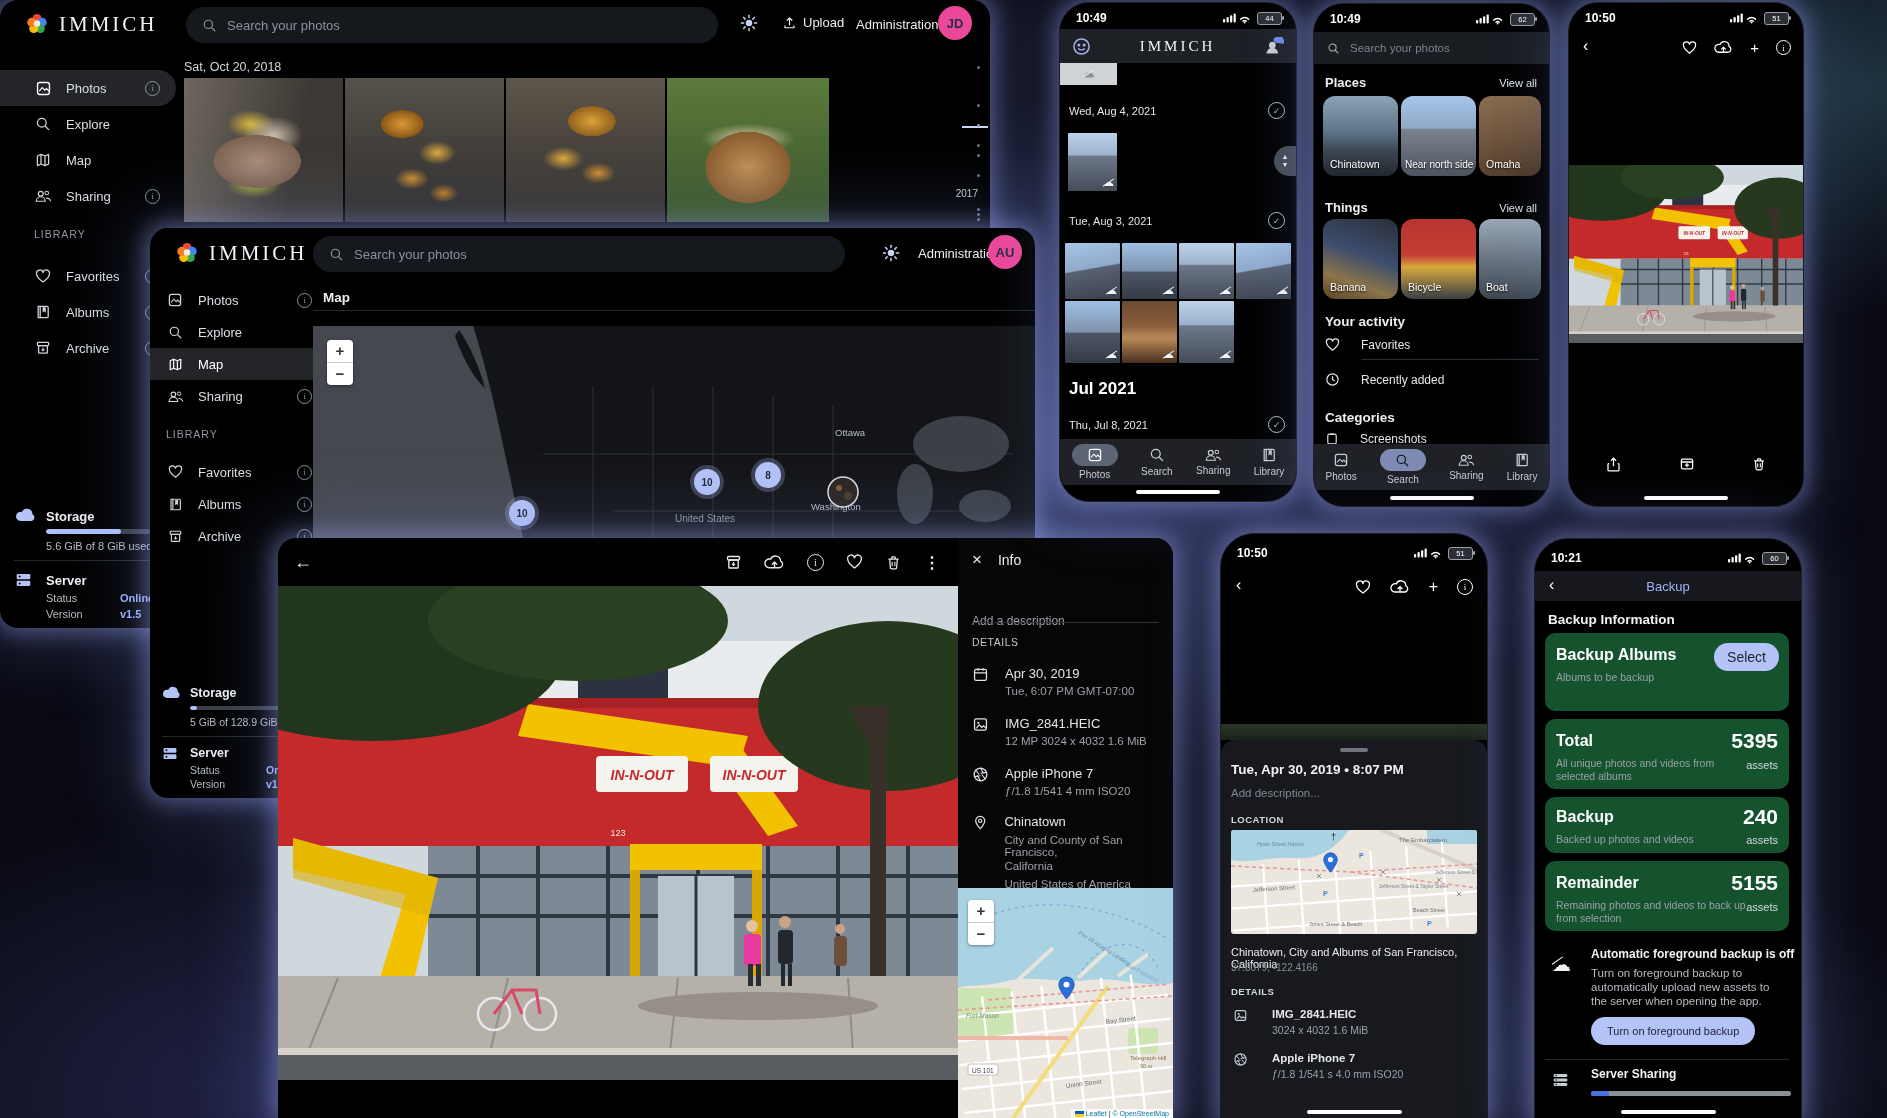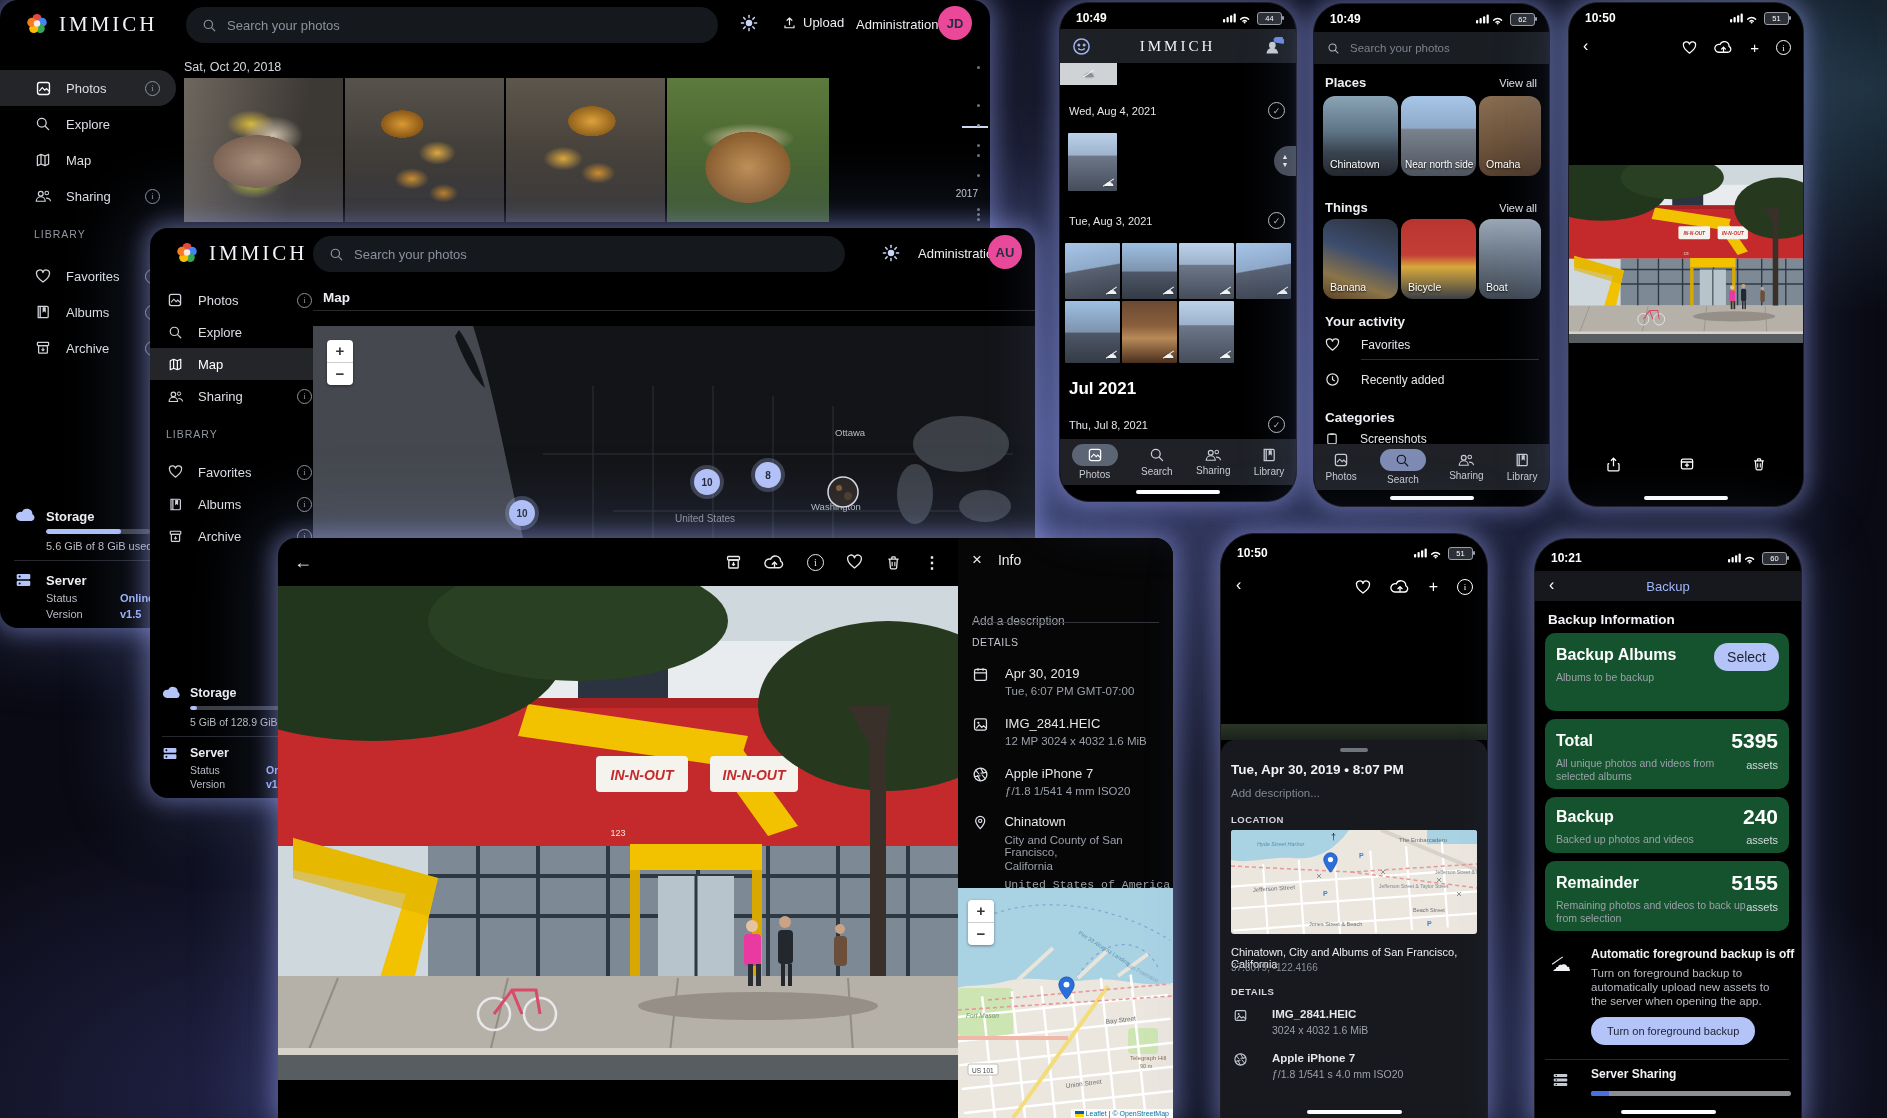--- a/index.html
+++ b/index.html
@@ -591,21 +591,21 @@
           </div>
       </div>
       <div class="ditem" style="left:14px;top:276px;">
         <svg width="17" height="17" style="color:#dfe2e8">
             <use href="#pin"></use>
           </svg>
         <div>
             <div class="dt">Chinatown</div>
           <div class="ds" style="margin-top:5px;">City and County of San Francisco,</div>
           <div class="ds" style="margin-top:2px;">California</div>
-          <div class="ds" style="margin-top:6px;font-family:Liberation Mono, monospace;">United States of America</div>
+          <div class="ds" style="margin-top:6px;">United States of America</div>
           </div>
       </div>
 
       <div class="mapdiv" style="left:0;top:350px;width:215px;height:230px;">
         <svg width="215" height="230" viewBox="0 0 215 230">
           <rect width="215" height="230" fill="#ebe6de"></rect>
           <path d="M0,0 H215 V95 C180,100 160,88 130,92 C100,96 70,86 45,94 C25,99 10,96 0,100 Z" fill="#a9d2e3"></path>
           <g stroke="#7fa8d8" stroke-width="1.2" stroke-dasharray="3 4" fill="none">
             <path d="M30,28 C80,8 150,14 212,52"></path>
               <path d="M120,88 C150,40 190,55 200,80"></path>

